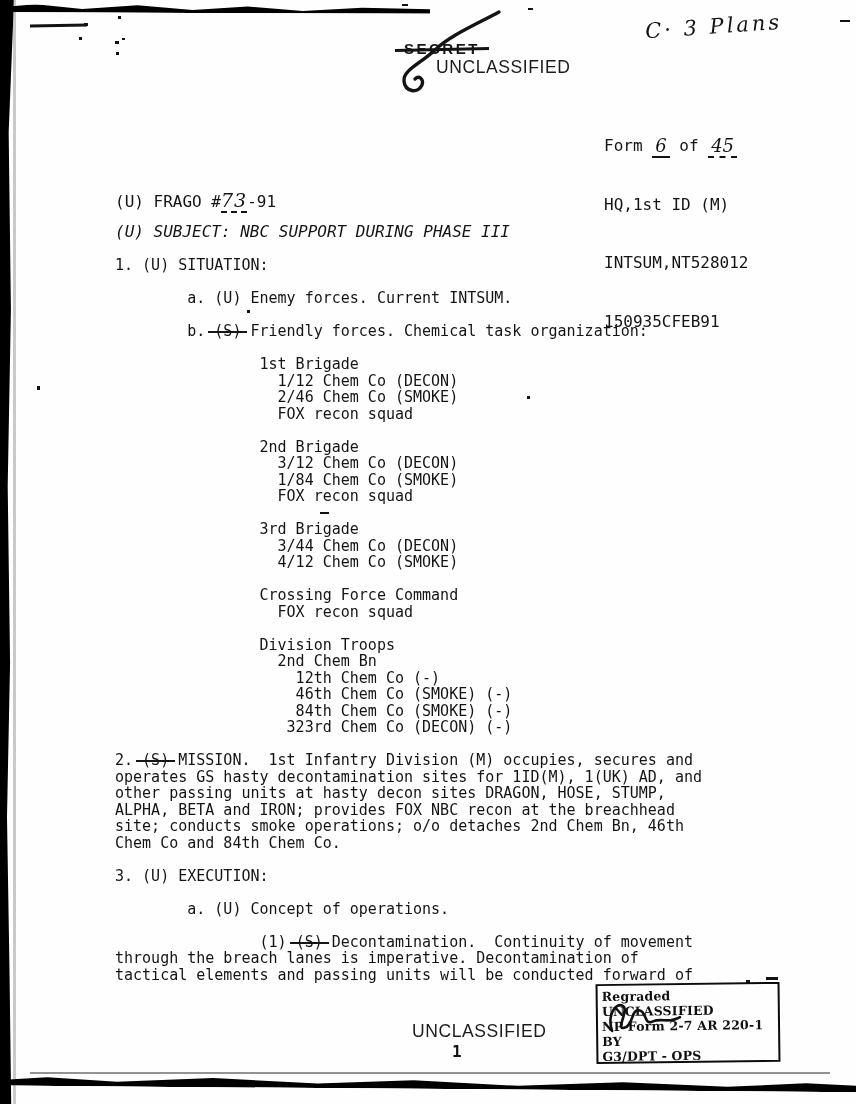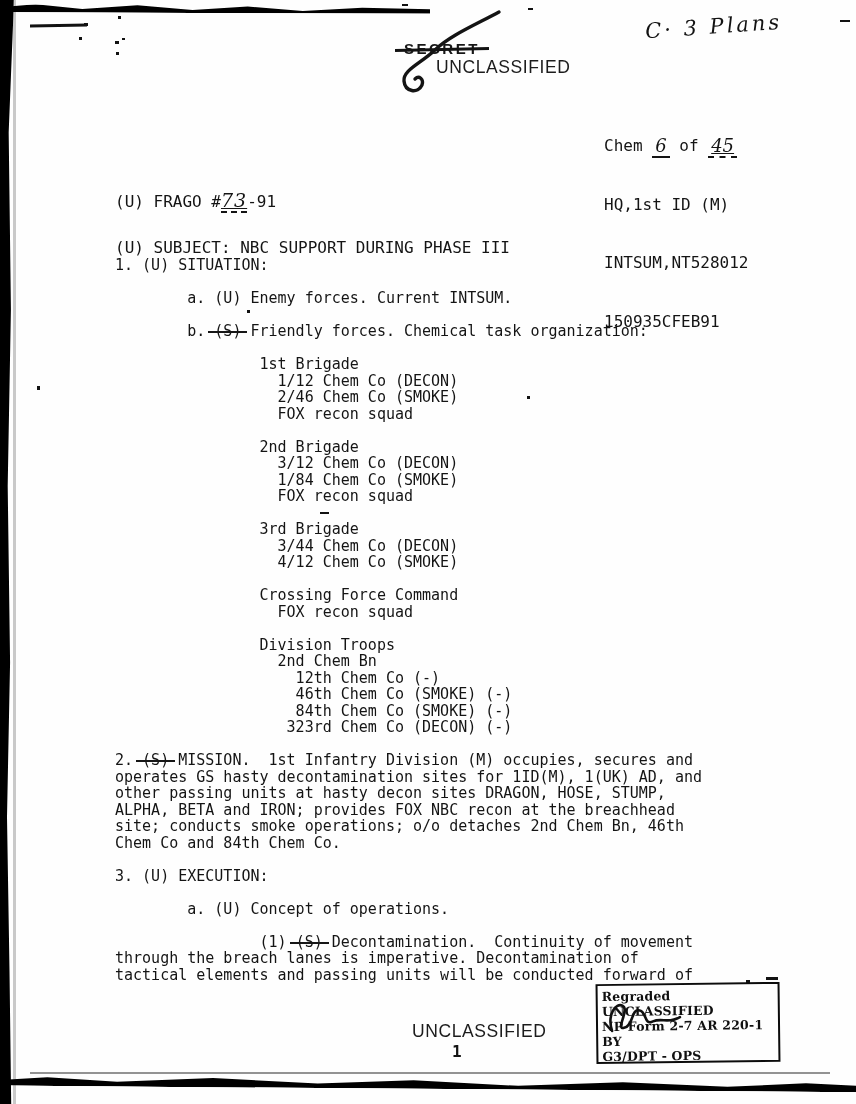--- a/index.html
+++ b/index.html
@@ -23,25 +23,25 @@
           font-size:17.5px;letter-spacing:.6px;color:#1c1c1c;}
   .swoosh{position:absolute;left:393px;top:4px;}
   
   .hand-note{position:absolute;left:645px;top:12px;width:210px;font-family:"DejaVu Serif",serif;
           font-style:italic;font-size:21px;letter-spacing:3px;transform:rotate(-4deg);color:#121212;}
   
   .copy-block{position:absolute;left:604px;top:96px;font-size:16px;line-height:19.5px;white-space:pre;}
   .hand{font-family:"DejaVu Serif",serif;font-style:italic;}
   .hand-num{font-size:18px;padding:0 3px;position:relative;top:1px;}
   .u-solid{border-bottom:2px solid #141414;}
-  .u-dash{border-bottom:2px dashed #141414;text-decoration:underline;}
+  .u-dash{border-bottom:2px dashed #141414;}
   
   .frago-line{position:absolute;left:115px;top:189px;font-size:16px;white-space:pre;}
   .frago-num{font-size:19px;letter-spacing:1px;}
-  .subject-line{position:absolute;left:115px;top:238px;font-size:16px;white-space:pre;}
+  .subject-line{position:absolute;left:115px;top:222px;font-size:16px;white-space:pre;font-style:italic;}
   .doc-body{position:absolute;left:115px;top:257px;font-size:15px;line-height:16.5px;white-space:pre;}
   .bline{height:16.5px;}
   .struck{position:relative;display:inline-block;}
   .struck::after{content:"";position:absolute;left:-6px;right:-6px;top:8px;height:2.3px;background:#161616;}
   
   .stamp{position:absolute;left:596px;top:983px;width:172px;height:70px;border:2.5px solid #0c0c0c;
          transform:rotate(-.7deg);padding:3px 4px;font-family:"DejaVu Serif",serif;font-weight:bold;
          font-size:12.5px;line-height:15px;letter-spacing:.2px;color:#101010;}
   .stamp-sig{position:absolute;left:6px;top:13px;}
   
@@ -79,21 +79,21 @@
   <span class="secret">SECRET</span>
   <div class="strike-line"></div>
   <svg class="swoosh" width="118" height="108" viewBox="0 0 118 108">
     <path d="M106,8 C84,20 56,32 42,46 C27,60 10,66 11,77 C12,88 25,90 29,81 C31,75 26,71 22,75" fill="none" stroke="#141414" stroke-width="3.4" stroke-linecap="round"></path>
   </svg>
   <div class="unclass-top">UNCLASSIFIED</div>
 
   <div class="hand-note">C· 3 Plans</div>
 
   <div class="copy-block">
-    <div><span>Chem</span> <span class="hand hand-num u-solid">6</span> <span>of</span> <span class="hand hand-num u-dash">45</span></div>
+    <div><span>Form</span> <span class="hand hand-num u-solid">6</span> <span>of</span> <span class="hand hand-num u-dash">45</span></div>
     <div>HQ,1st ID (M)</div>
     <div>INTSUM,NT528012</div>
     <div>150935CFEB91</div>
   </div>
 
   <div class="frago-line"><span>(U) FRAGO #</span><span class="hand frago-num u-dash">73</span><span>-91</span></div>
   <div class="subject-line">(U) SUBJECT: NBC SUPPORT DURING PHASE III</div>
 
   <div class="doc-body"><div class="bline"><span>1. (U) SITUATION:</span></div><div class="bline">&nbsp;</div><div class="bline"><span>        a. (U) Enemy forces. Current INTSUM.</span></div><div class="bline">&nbsp;</div><div class="bline"><span>        b. </span><span class="struck">(S)</span><span> Friendly forces. Chemical task organization:</span></div><div class="bline">&nbsp;</div><div class="bline"><span>                1st Brigade</span></div><div class="bline"><span>                  1/12 Chem Co (DECON)</span></div><div class="bline"><span>                  2/46 Chem Co (SMOKE)</span></div><div class="bline"><span>                  FOX recon squad</span></div><div class="bline">&nbsp;</div><div class="bline"><span>                2nd Brigade</span></div><div class="bline"><span>                  3/12 Chem Co (DECON)</span></div><div class="bline"><span>                  1/84 Chem Co (SMOKE)</span></div><div class="bline"><span>                  FOX recon squad</span></div><div class="bline">&nbsp;</div><div class="bline"><span>                3rd Brigade</span></div><div class="bline"><span>                  3/44 Chem Co (DECON)</span></div><div class="bline"><span>                  4/12 Chem Co (SMOKE)</span></div><div class="bline">&nbsp;</div><div class="bline"><span>                Crossing Force Command</span></div><div class="bline"><span>                  FOX recon squad</span></div><div class="bline">&nbsp;</div><div class="bline"><span>                Division Troops</span></div><div class="bline"><span>                  2nd Chem Bn</span></div><div class="bline"><span>                    12th Chem Co (-)</span></div><div class="bline"><span>                    46th Chem Co (SMOKE) (-)</span></div><div class="bline"><span>                    84th Chem Co (SMOKE) (-)</span></div><div class="bline"><span>                   323rd Chem Co (DECON) (-)</span></div><div class="bline">&nbsp;</div><div class="bline"><span>2. </span><span class="struck">(S)</span><span> MISSION.  1st Infantry Division (M) occupies, secures and</span></div><div class="bline"><span>operates GS hasty decontamination sites for 1ID(M), 1(UK) AD, and</span></div><div class="bline"><span>other passing units at hasty decon sites DRAGON, HOSE, STUMP,</span></div><div class="bline"><span>ALPHA, BETA and IRON; provides FOX NBC recon at the breachhead</span></div><div class="bline"><span>site; conducts smoke operations; o/o detaches 2nd Chem Bn, 46th</span></div><div class="bline"><span>Chem Co and 84th Chem Co.</span></div><div class="bline">&nbsp;</div><div class="bline"><span>3. (U) EXECUTION:</span></div><div class="bline">&nbsp;</div><div class="bline"><span>        a. (U) Concept of operations.</span></div><div class="bline">&nbsp;</div><div class="bline"><span>                (1) </span><span class="struck">(S)</span><span> Decontamination.  Continuity of movement</span></div><div class="bline"><span>through the breach lanes is imperative. Decontamination of</span></div><div class="bline"><span>tactical elements and passing units will be conducted forward of</span></div></div>
 

